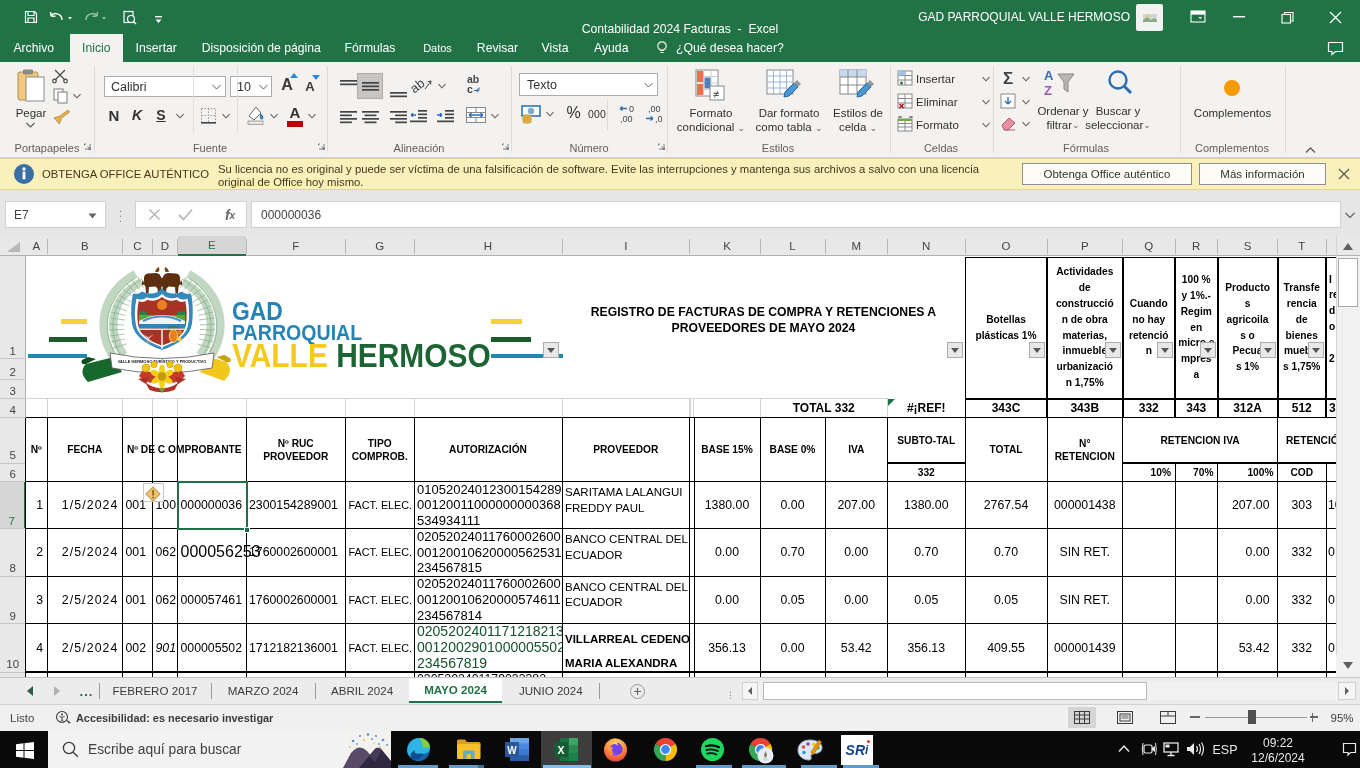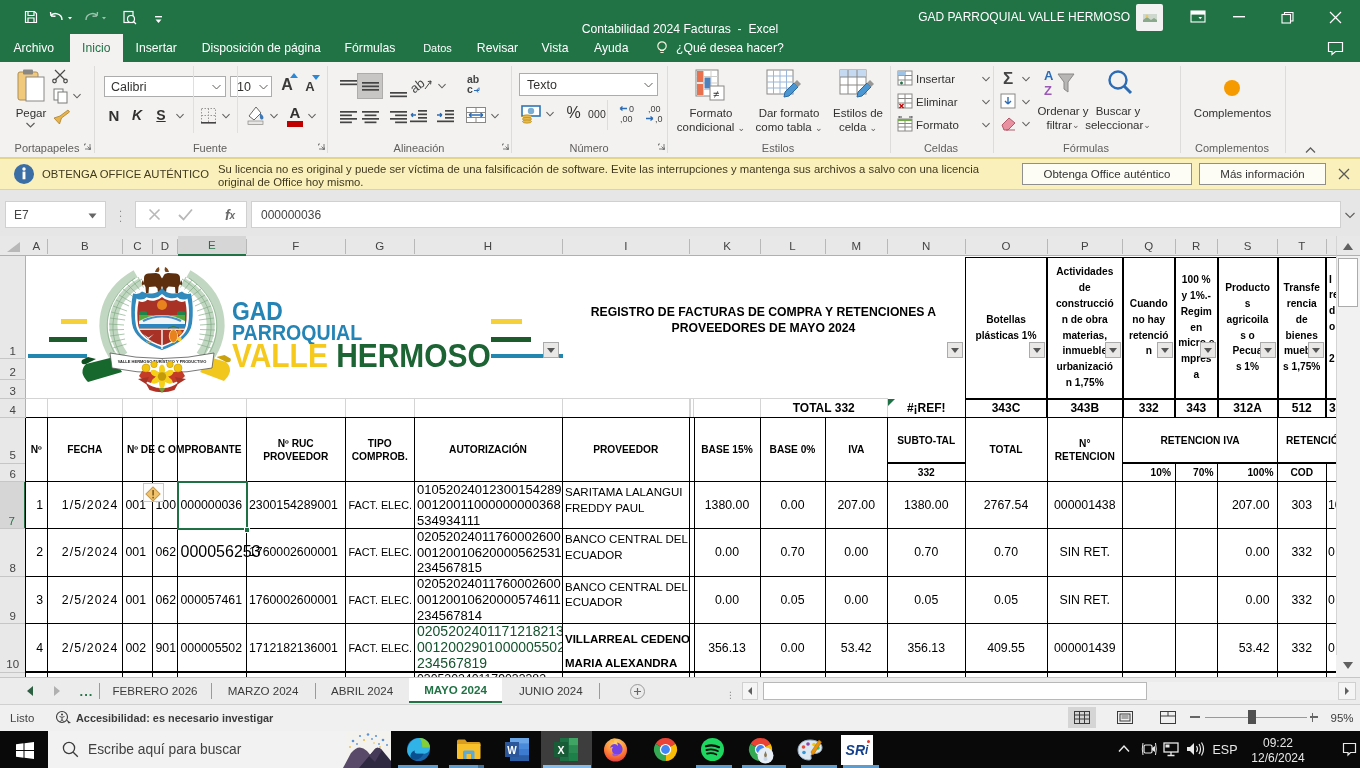--- a/index.html
+++ b/index.html
@@ -1145,21 +1145,21 @@
   </div>
 <div style="left:25.5px;top:623.9px;width:17.5px;height:48.10000000000002px;color:#000;font-size:12.3px;white-space:nowrap;">
     <div class="f" style="position:static;width:100%;height:100%;justify-content:flex-end">4</div>
   </div>
 <div style="left:47px;top:623.9px;width:71.5px;height:48.10000000000002px;color:#000;font-size:12.3px;white-space:nowrap;letter-spacing:1.1px;">
     <div class="f" style="position:static;width:100%;height:100%;justify-content:flex-end">2/5/2024</div>
   </div>
 <div style="left:125.5px;top:623.9px;width:27.0px;height:48.10000000000002px;color:#000;font-size:12.3px;white-space:nowrap;">
     <div class="f" style="position:static;width:100%;height:100%">002</div>
   </div>
-<div style="left:155.5px;top:623.9px;width:22.0px;height:48.10000000000002px;color:#000;font-size:12.3px;white-space:nowrap;">
+<div style="left:155.5px;top:623.9px;width:22.0px;height:48.10000000000002px;color:#000;font-size:12.3px;white-space:nowrap;font-style:italic;">
     <div class="f" style="position:static;width:100%;height:100%">901</div>
   </div>
 <div style="left:180.5px;top:623.9px;width:65.5px;height:48.10000000000002px;color:#000;font-size:12.3px;white-space:nowrap;">
     <div class="f" style="position:static;width:100%;height:100%">000005502</div>
   </div>
 <div style="left:249px;top:623.9px;width:96.5px;height:48.10000000000002px;color:#000;font-size:12.3px;white-space:nowrap;">
     <div class="f" style="position:static;width:100%;height:100%">1712182136001</div>
   </div>
 <div style="left:348.5px;top:623.9px;width:65.5px;height:48.10000000000002px;color:#000;font-size:10.8px;white-space:nowrap;">
     <div class="f" style="position:static;width:100%;height:100%">FACT. ELEC.</div>
@@ -1227,21 +1227,21 @@
 <svg style="left:26px;top:686px" width="8" height="10" viewBox="0 0 8 10">
     <path d="M7 0 L1 5 L7 10z" fill="#2d5f43"></path>
   </svg>
 <svg style="left:53px;top:686px" width="8" height="10" viewBox="0 0 8 10">
     <path d="M1 0 L7 5 L1 10z" fill="#b0b0b0"></path>
   </svg>
 <div style="left:78px;top:682px;width:17px;height:18px;color:#217346;font-size:13px;font-weight:bold;letter-spacing:1px;">
     <div class="fc" style="position:static;width:100%;height:100%">...</div>
   </div>
 <div style="left:99px;top:678px;width:112px;height:25px;color:#3b3b3b;font-size:11.6px;">
-    <div class="fc" style="position:static;width:100%;height:100%">FEBRERO 2026</div>
+    <div class="fc" style="position:static;width:100%;height:100%">FEBRERO 2017</div>
   </div>
 <div style="left:210.5px;top:683px;width:1.0px;height:16px;background:#9a9a9a;"></div>
 <div style="left:211px;top:678px;width:104.19999999999999px;height:25px;color:#3b3b3b;font-size:11.6px;">
     <div class="fc" style="position:static;width:100%;height:100%">MARZO 2024</div>
   </div>
 <div style="left:314.7px;top:683px;width:1.0px;height:16px;background:#9a9a9a;"></div>
 <div style="left:315.2px;top:678px;width:93.80000000000001px;height:25px;color:#3b3b3b;font-size:11.6px;">
     <div class="fc" style="position:static;width:100%;height:100%">ABRIL 2024</div>
   </div>
 <div style="left:408.5px;top:683px;width:1.0px;height:16px;background:#9a9a9a;"></div>

